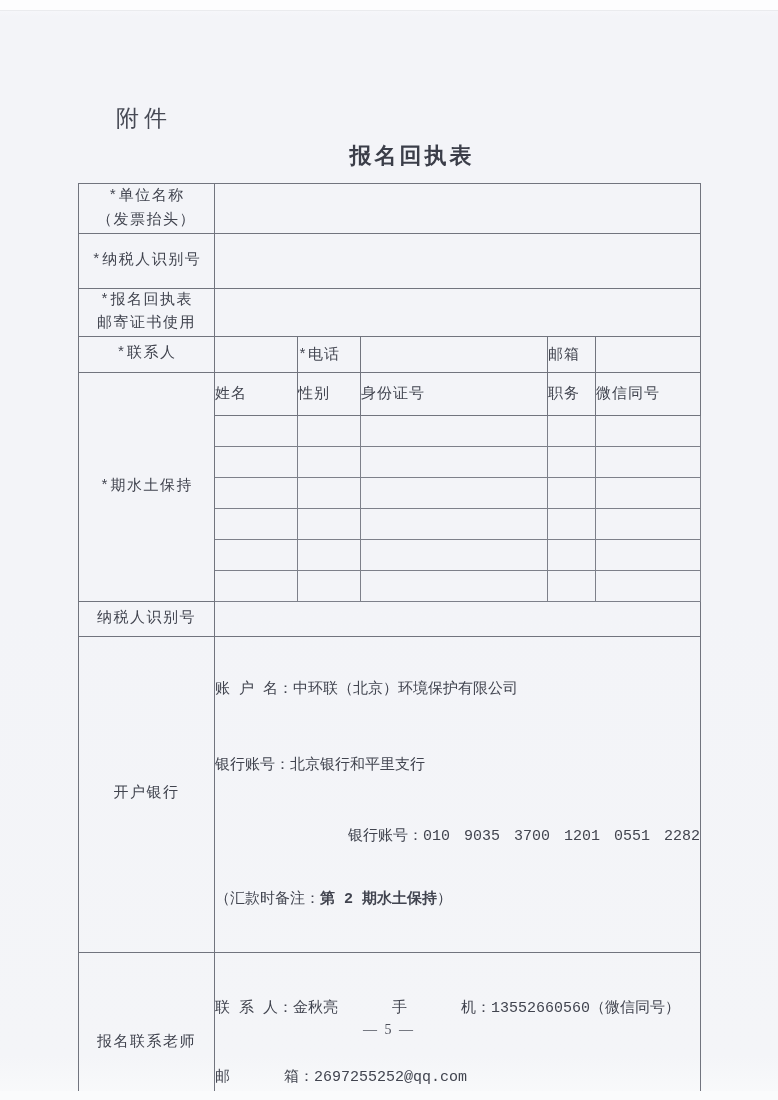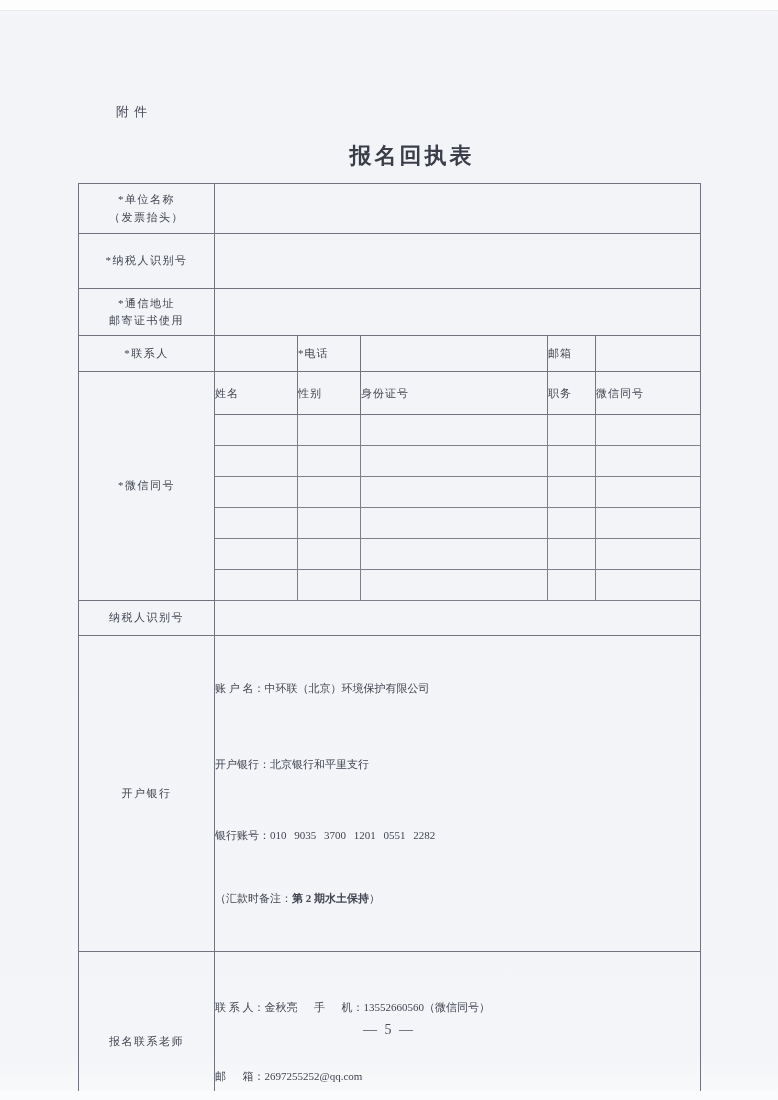--- a/index.html
+++ b/index.html
@@ -14,41 +14,42 @@
     background: linear-gradient(180deg, #fbfbfd 0%, #f3f4f8 1.5%, #f3f4f8 55%, #f4f5f8 96%, #f9fafb 100%);
     color: #3f424d;
   }
   .scan-top-strip {
     position: absolute; left: 0; top: 0; width: 778px; height: 10px;
     background: #fdfdfe;
     border-bottom: 1px solid rgba(180,182,192,0.25);
   }
   .attachment {
     position: absolute; left: 116px; top: 103px;
-    font-size: 13px; letter-spacing: 5px; color: #474a55;
+    font-size: 23px; letter-spacing: 5px; color: #474a55;
   }
   .title {
     position: absolute; left: 0; top: 141px; width: 778px;
     text-align: center;
     transform: translateX(23px);
     font-size: 22px; font-weight: 600; letter-spacing: 3px;
     color: #3b3e49;
   }
   table.form {
     position: absolute; left: 78px; top: 183px;
     width: 622px; height: 770px;
     border-collapse: collapse;
     table-layout: fixed;
   }
   table.form td {
     border: 1px solid #71747e;
     padding: 0;
-    font-size: 11px;
+    font-size: 15px;
     color: #41444f;
     overflow: hidden;
+    font-family: Liberation Mono, monospace;
   }
   table.form { border: 1.5px solid #5d606a; }
   td.lbl {
     text-align: center;
     vertical-align: middle;
     white-space: pre-line;
     letter-spacing: 1.5px;
     line-height: 1.55;
     padding: 2px 3px;
   }
@@ -59,21 +60,21 @@
   }
   td.val { background: transparent; }
   td.content {
     vertical-align: middle;
     padding: 8px 10px 8px 9px;
     white-space: pre-wrap;
     line-height: 21px;
   }
   .rem-l1 { margin: 0 0 13px 0; }
   .rem-l2 { margin: 0 0 8px 0; }
-  .rem-l3 { word-spacing: 5px; margin: 0; }
+  .rem-l3 { word-spacing: 5px; margin: 0; text-align: right; }
   .rem-l4 { margin: 0; }
   .rem-l4 .b { font-weight: 700; margin-top: 20px; }
   .teacher-line { line-height: 27px; }
   
   tr.r1  { height: 50px; }
   tr.r2  { height: 55px; }
   tr.r3  { height: 47px; }
   tr.r4  { height: 36px; }
   tr.r5  { height: 43px; }
   tr.rp  { height: 31px; }
@@ -116,36 +117,36 @@
 （发票抬头）</td>
       <td class="val" colspan="5"></td>
     </tr>
 
     <tr class="r2">
       <td class="lbl">*纳税人识别号</td>
       <td class="val" colspan="5"></td>
     </tr>
 
     <tr class="r3">
-      <td class="lbl">*通信地址
+      <td class="lbl">*报名回执表
 邮寄证书使用</td>
       <td class="val" colspan="5"></td>
     </tr>
 
     <tr class="r4">
       <td class="lbl">*联系人</td>
       <td class="val"></td>
       <td class="hdr">*电话</td>
       <td class="val"></td>
       <td class="hdr">邮箱</td>
       <td class="val"></td>
     </tr>
 
     <tr class="r5">
-      <td class="lbl" rowspan="7">*微信同号</td>
+      <td class="lbl" rowspan="7">*期水土保持</td>
       <td class="hdr">姓名</td>
       <td class="hdr">性别</td>
       <td class="hdr">身份证号</td>
       <td class="hdr">职务</td>
       <td class="hdr">微信同号</td>
     </tr>
     <tr class="rp">
       <td class="val"></td>
           <td class="val"></td>
           <td class="val"></td>
@@ -190,21 +191,21 @@
 
     <tr class="r12">
       <td class="lbl">纳税人识别号</td>
       <td class="val" colspan="5"></td>
     </tr>
 
     <tr class="r13">
       <td class="lbl">开户银行</td>
       <td class="content" colspan="5">
         <div class="rem-l1">账 户 名：中环联（北京）环境保护有限公司</div>
-        <div class="rem-l2">开户银行：北京银行和平里支行</div>
+        <div class="rem-l2">银行账号：北京银行和平里支行</div>
         <div class="rem-l3">银行账号：010 9035 3700 1201 0551 2282</div>
         <div class="rem-l4"><span>（汇款时备注：</span><span class="b">第 2 期水土保持</span><span>）</span></div>
       </td>
     </tr>
 
     <tr class="r14">
       <td class="lbl">报名联系老师</td>
       <td class="content" colspan="5">
         <div class="teacher-line">联 系 人：金秋亮      手      机：13552660560（微信同号）</div>
         <div class="teacher-line">邮      箱：2697255252@qq.com</div>

